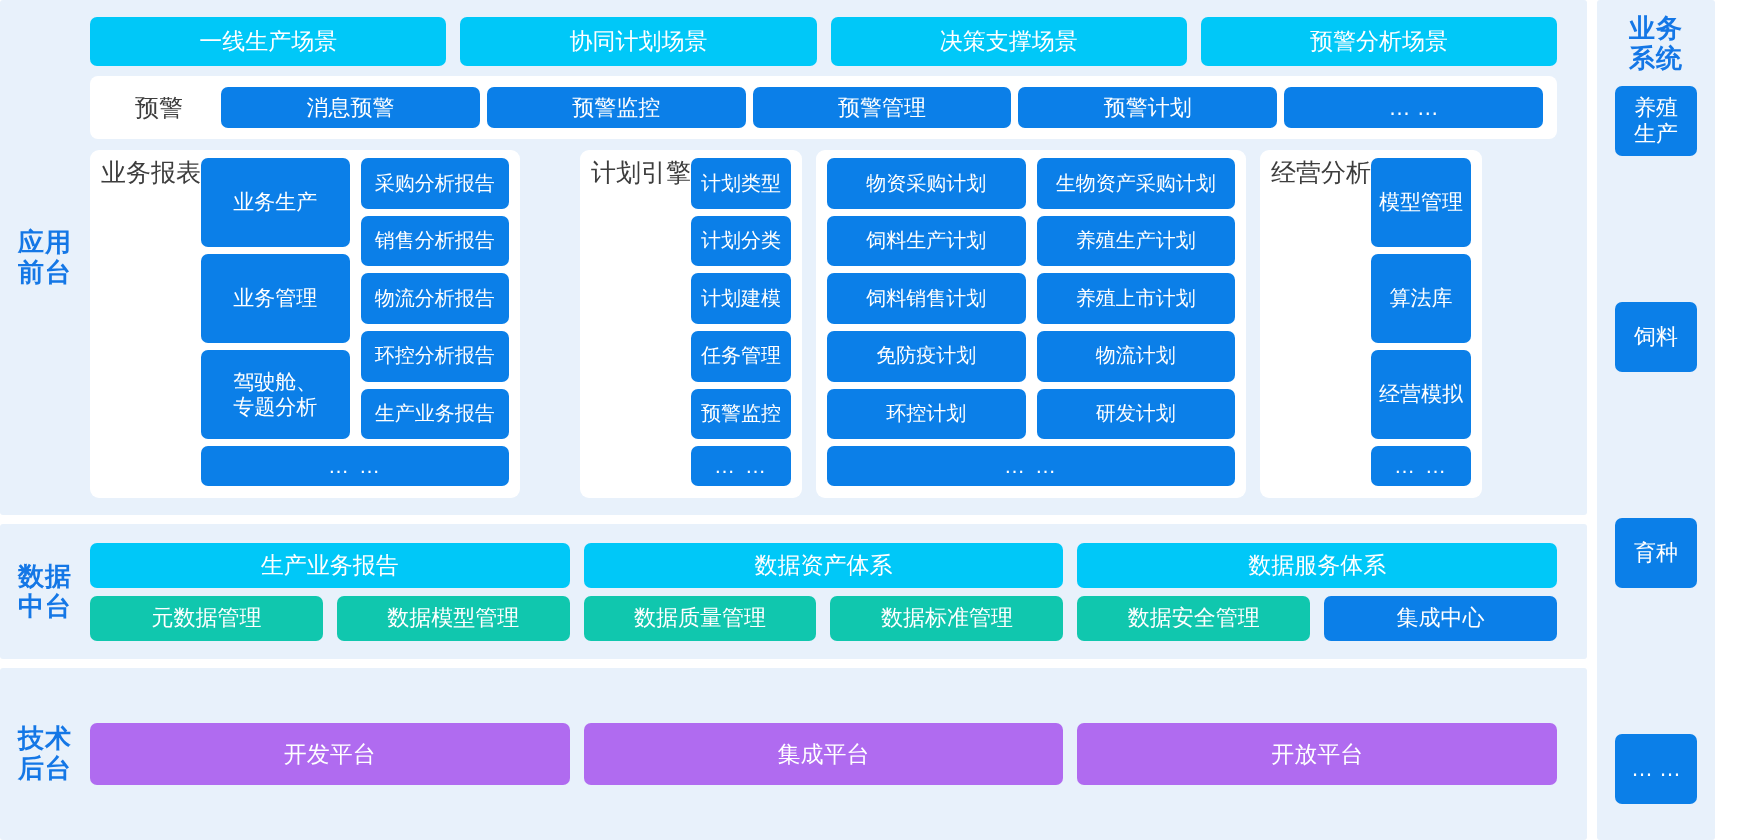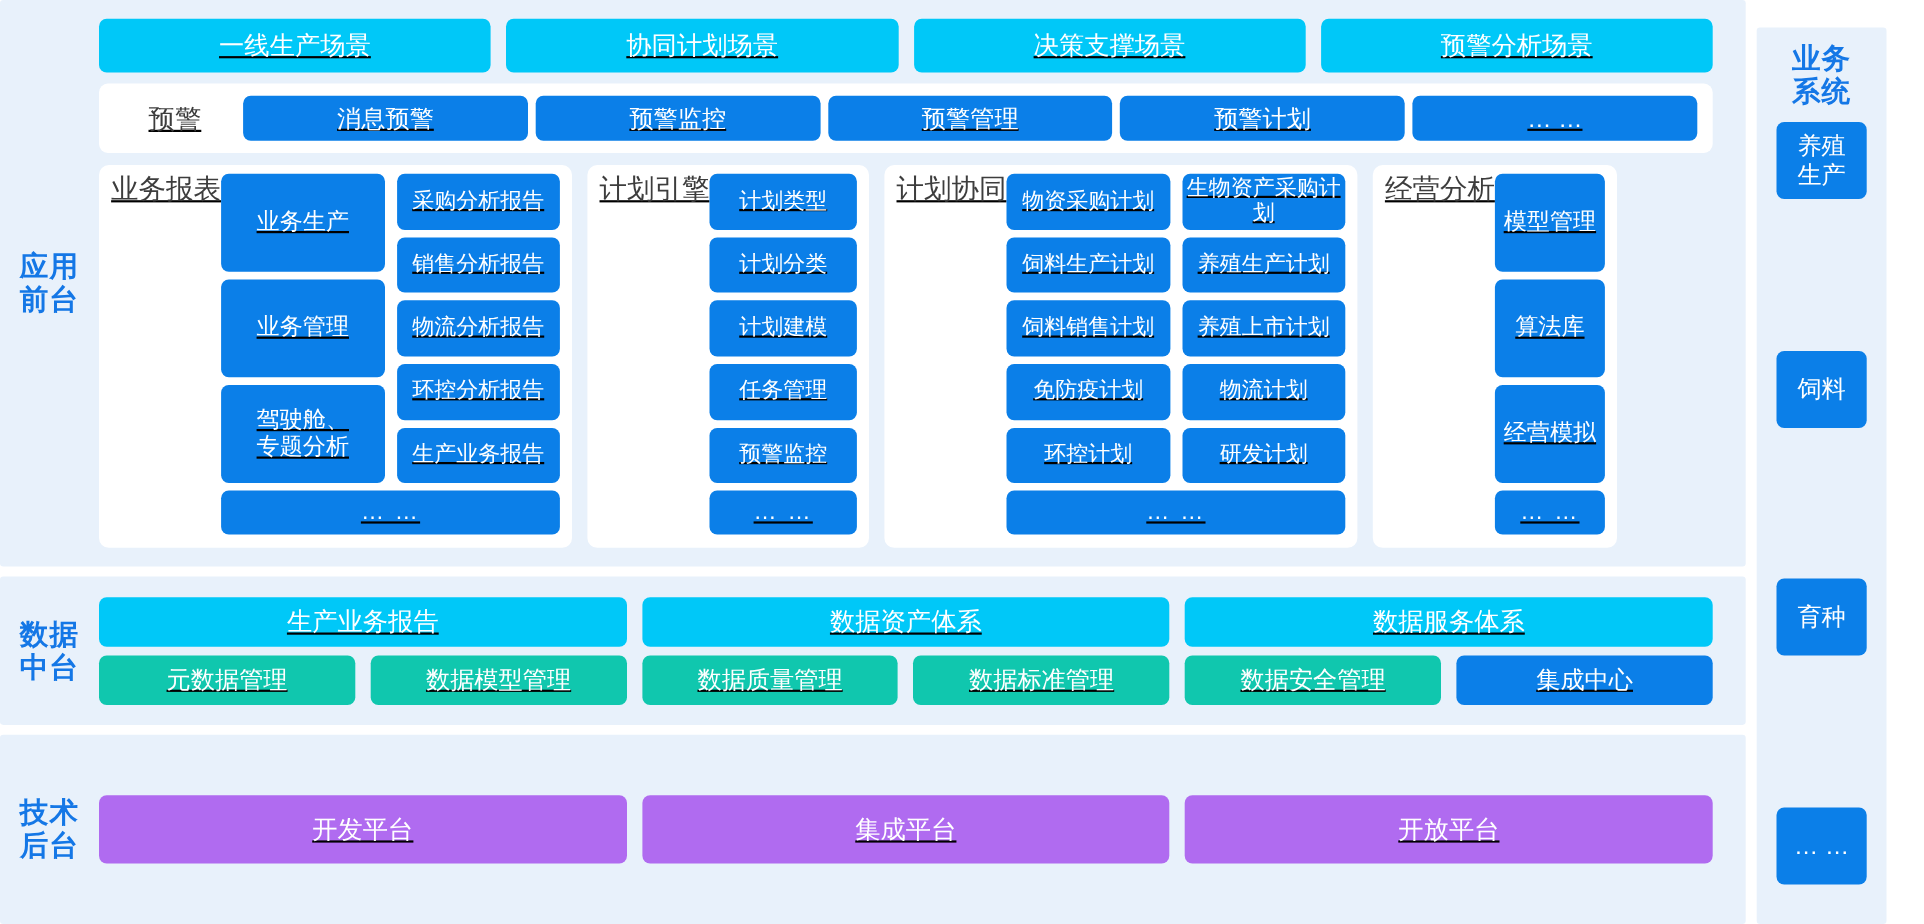--- a/index.html
+++ b/index.html
@@ -44,21 +44,20 @@
     font-size:26px;
     line-height:1.15;
     text-align:center;
     letter-spacing:1px;
     white-space:pre-line;
   }
   .band-body{
     flex:1;
     box-sizing:border-box;
     padding-right:30px;
-    text-decoration:underline;
   }
 
   
   .chip{
     border-radius:7px;
     color:#ffffff;
     display:flex;
     align-items:center;
     justify-content:center;
     text-align:center;
@@ -114,21 +113,21 @@
     height:348px;
   }
   .module-card{
     background:#ffffff;
     border-radius:9px;
     padding:8px 11px 12px 11px;
     display:flex;
     box-sizing:border-box;
   }
   .m-reports{width:430px;}
-  .m-engine{width:256px;}
+  .m-engine{width:222px;margin-left:46px;}
   .m-collab{width:430px;}
   .m-analysis{width:222px;}
 
   .module-title{
     text-align:center;
     font-size:25px;
     color:#3d3d3d;
     margin:1px 0 7px 0;
     line-height:1.1;
   }
@@ -176,21 +175,20 @@
   .tech-row .chip{flex:1;height:62px;font-size:23px;}
 
   
   .side-col{
     width:128px;
     box-sizing:border-box;
     padding-left:10px;
     display:flex;
     flex-direction:column;
     align-items:stretch;
-    margin-top:25px;
   }
   .side-band{
     background:#e8f1fb;
     border-radius:3px;
     flex:1;
     display:flex;
     flex-direction:column;
     align-items:center;
     box-sizing:border-box;
     padding:0 18px;
@@ -281,21 +279,20 @@
                   <div class="chip chip-blue">计划建模</div>
                   <div class="chip chip-blue">任务管理</div>
                   <div class="chip chip-blue">预警监控</div>
                 </div>
               </div>
               <div class="chip chip-blue ellipsis-chip">… …</div>
             </div>
           </div>
 
           <div class="module-card m-collab">
-            <div class="module-title">计划协同</div>
             <div class="module-inner">
               <div class="cols">
                 <div class="col">
                   <div class="chip chip-blue">物资采购计划</div>
                   <div class="chip chip-blue">饲料生产计划</div>
                   <div class="chip chip-blue">饲料销售计划</div>
                   <div class="chip chip-blue">免防疫计划</div>
                   <div class="chip chip-blue">环控计划</div>
                 </div>
                 <div class="col">

